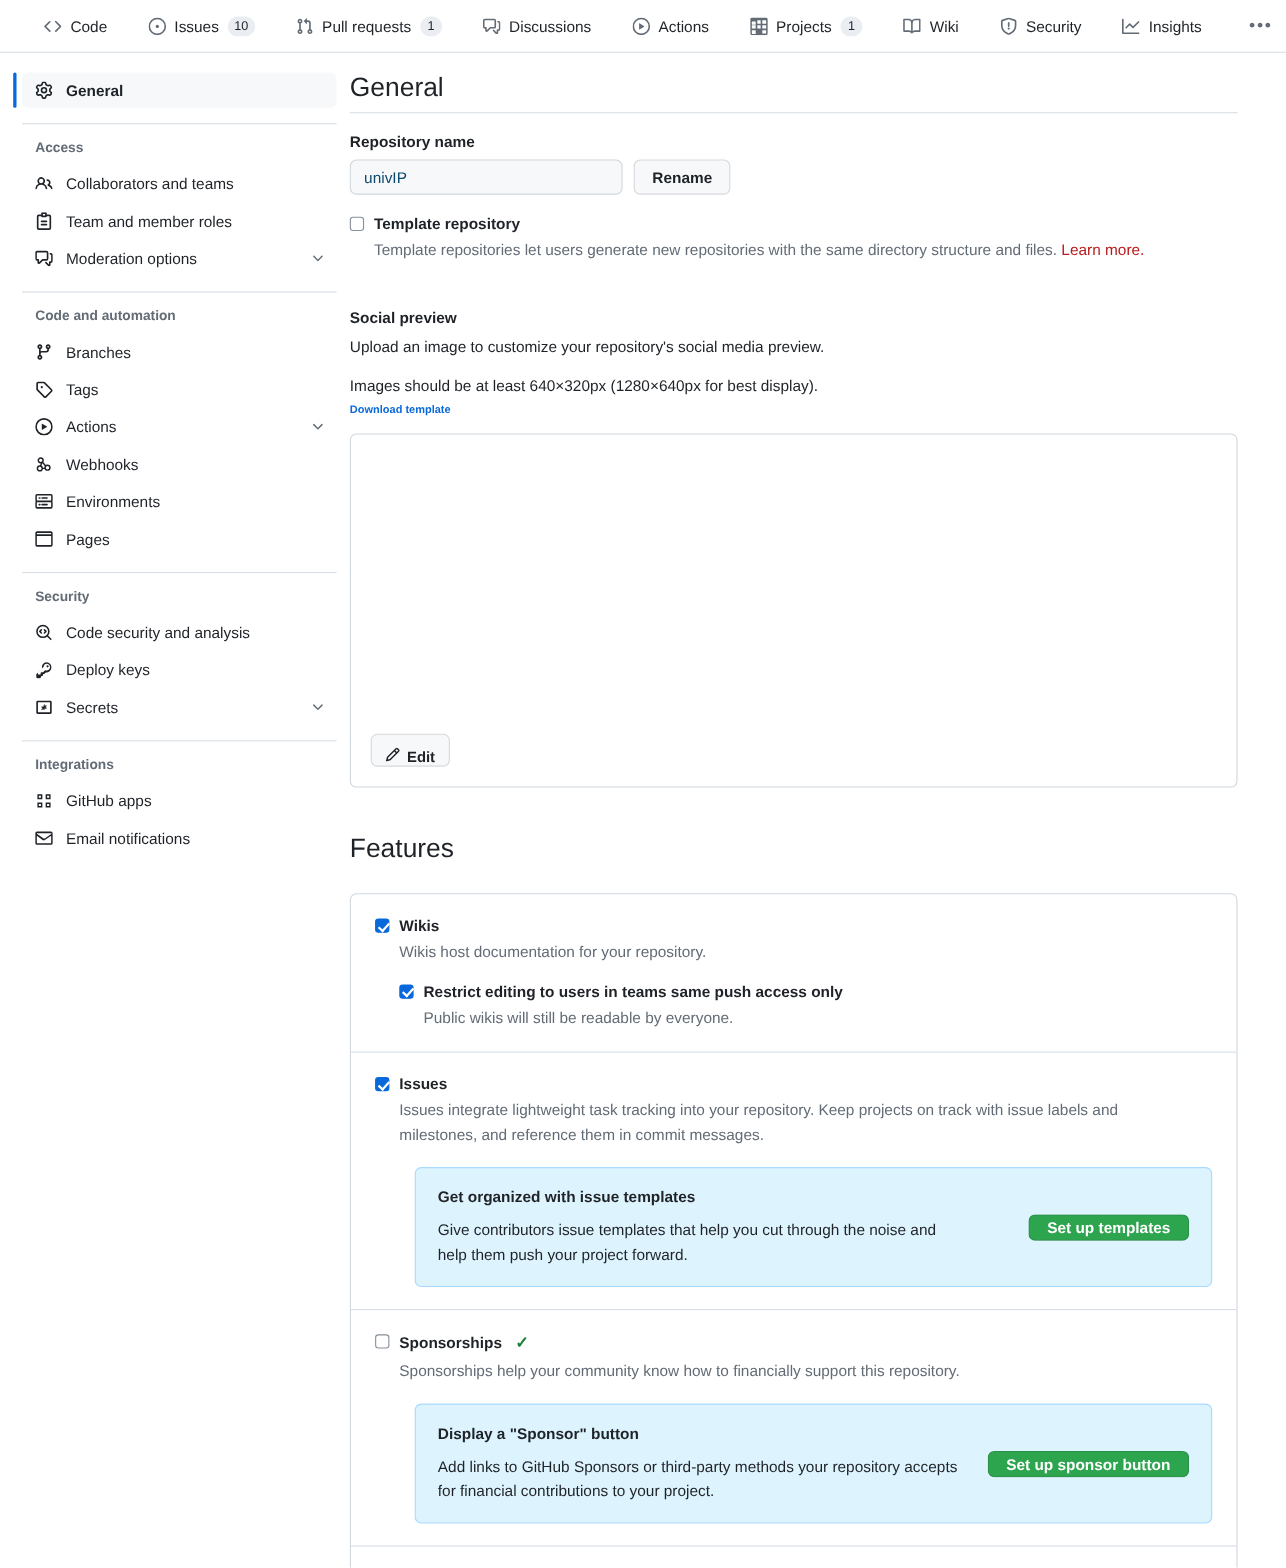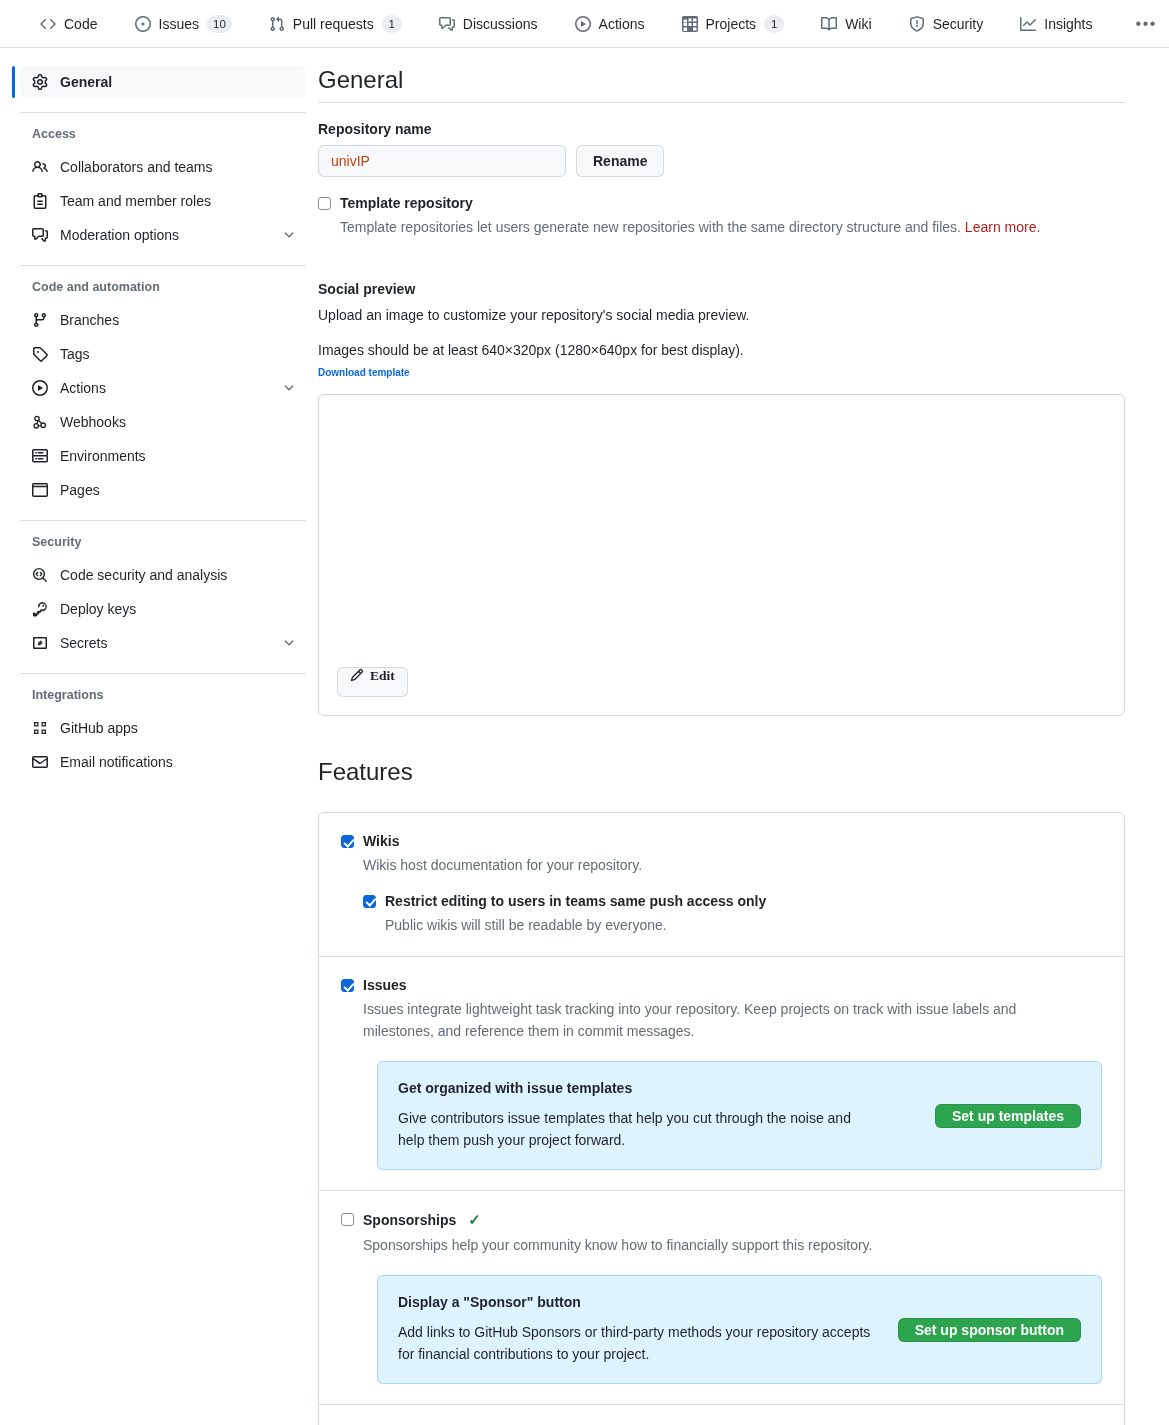--- a/index.html
+++ b/index.html
@@ -110,21 +110,21 @@
   .row { display: flex; align-items: center; gap: 10px; }
   .text-input {
     width: 248px;
     height: 32px;
     border: 1px solid #d0d7de;
     border-radius: 6px;
     background: #f6f8fa;
     padding: 0 12px;
     font-size: 14px;
     font-family: "Liberation Sans", sans-serif;
-    color: #c2410c;
+    color: #0c4a6e;
   }
   .btn {
     height: 32px;
     padding: 0 16px;
     border: 1px solid rgba(31,35,40,0.15);
     border-radius: 6px;
     background: #f6f8fa;
     font-size: 14px;
     font-weight: 600;
     font-family: "Liberation Sans", sans-serif;
@@ -185,30 +185,29 @@
     margin-top: 14px;
     position: relative;
     background: #fff;
   }
   .edit-btn {
     position: absolute;
     left: 18px; bottom: 18px;
     height: 30px;
     padding: 0 12px;
     display: inline-flex;
-    align-items: flex-start;
+    align-items: flex-end;
     gap: 6px;
     border: 1px solid rgba(31,35,40,0.15);
     border-radius: 6px;
     background: #f6f8fa;
     font-size: 13.5px;
     font-weight: 600;
     color: #1f2328;
     cursor: pointer;
-    font-family: Liberation Serif, serif;
   }
 
   .features-card {
     border: 1px solid #d0d7de;
     border-radius: 6px;
     margin-top: 18px;
   }
   .fc-row { padding: 20px 22px 20px 22px; border-bottom: 1px solid #d8dee4; }
   .fc-row:last-child { border-bottom: none; }
 

